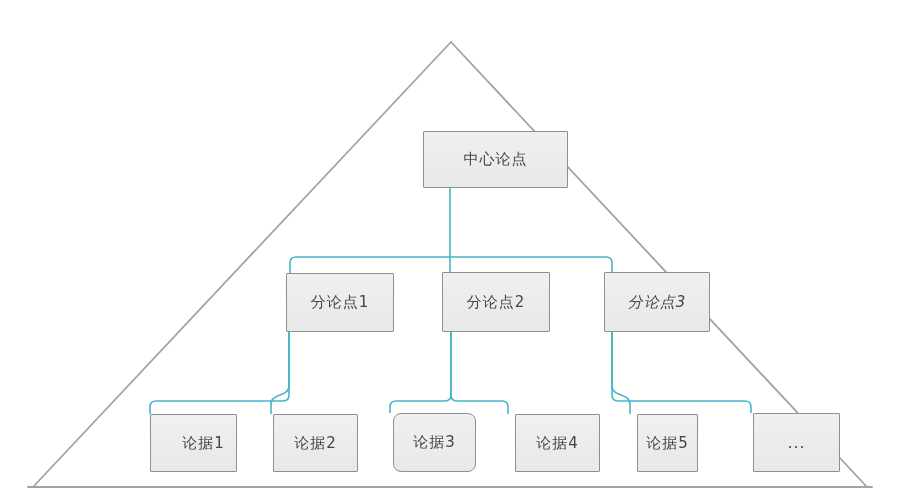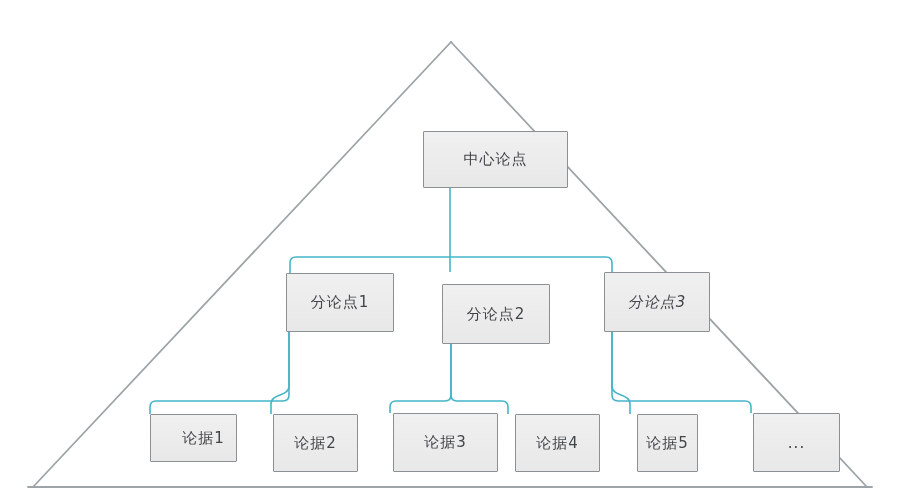--- a/index.html
+++ b/index.html
@@ -46,25 +46,25 @@
     display: flex;
     align-items: center;
     justify-content: center;
     font-size: 15px;
     letter-spacing: 1px;
     color: #424548;
     margin-left: 45px;
   }
   #n-central { left: 378px; top: 131px; width: 145px; height: 57px; }
   #n-sub1    { left: 241px; top: 273px; width: 108px; height: 59px; }
-  #n-sub2    { left: 397px; top: 284px; width: 108px; height: 60px; }
+  #n-sub2    { left: 397px; top: 272px; width: 108px; height: 60px; }
   #n-sub3    { left: 559px; top: 272px; width: 106px; height: 60px; font-style: italic; }
-  #n-ev1     { left: 105px; top: 414px; width: 87px;  height: 48px; padding-left: 20px; }
+  #n-ev1     { left: 105px; top: 414px; width: 87px;  height: 58px; padding-left: 20px; }
   #n-ev2     { left: 228px; top: 414px; width: 85px;  height: 58px; text-align: right; }
-  #n-ev3     { left: 348px; top: 413px; width: 105px;  height: 59px; }
+  #n-ev3     { left: 348px; top: 413px; width: 83px;  height: 59px; border-radius: 8px; }
   #n-ev4     { left: 470px; top: 414px; width: 85px;  height: 58px; }
   #n-ev5     { left: 592px; top: 414px; width: 61px;  height: 58px; }
   #n-ev6     { left: 708px; top: 413px; width: 87px;  height: 59px; }
 </style>
 </head>
 <body>
 
 <div class="stage">
 
   <svg class="lines-svg" viewBox="0 0 897 504" aria-hidden="true">

